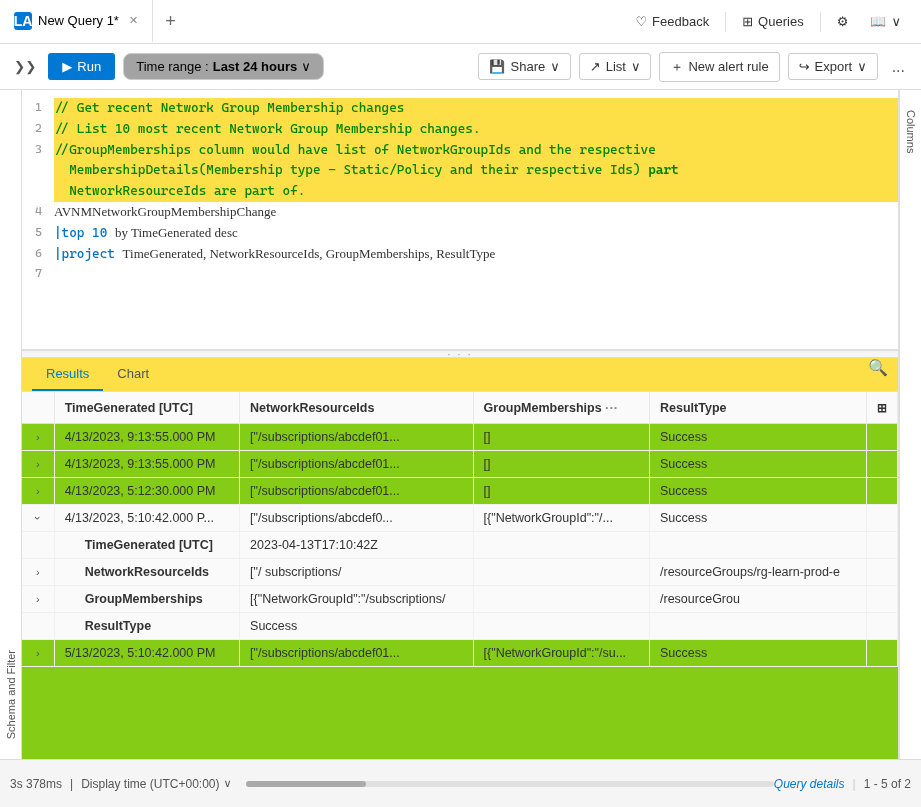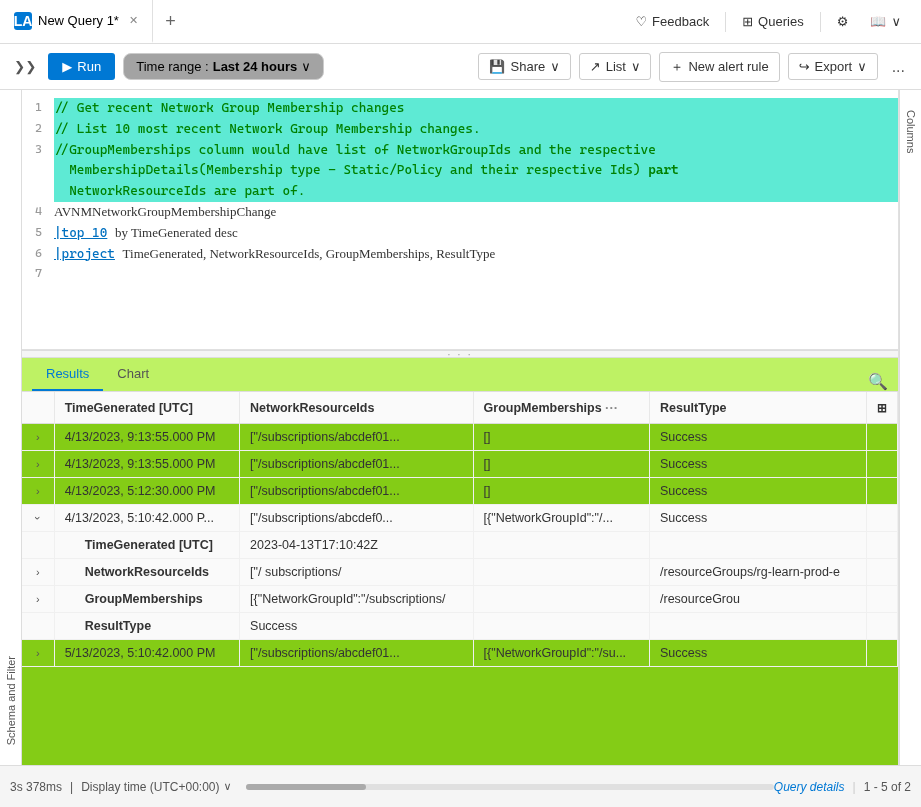--- a/index.html
+++ b/index.html
@@ -74,31 +74,31 @@
 
     
     .code-editor {
       flex: 1; overflow: auto; background: #fff; padding: 8px 0; font-family: 'Cascadia Code', 'Courier New', monospace;
       font-size: 13px; line-height: 1.6; border-bottom: 1px solid #e0e0e0; min-height: 200px; max-height: 260px;
     }
     .code-line { display: flex; align-items: flex-start; }
     .line-num { color: #999; min-width: 32px; text-align: right; padding-right: 12px; user-select: none; font-size: 12px; }
     .line-content { flex: 1; white-space: pre-wrap; word-break: break-all; }
     .c-comment { color: #008000; background: #e6f2e6; }
-    .c-pipe { color: #0070c0; text-decoration: underline; }
+    .c-pipe { color: #0070c0; }
     .c-plain { color: #333; font-family: Liberation Serif, serif; }
-    .code-highlight { background: #5eead4; }
+    .code-highlight { background: #fde047; }
 
     
     .resize-handle { height: 8px; background: #f5f5f5; border-top: 1px solid #ddd; border-bottom: 1px solid #ddd; cursor: row-resize; display: flex; align-items: center; justify-content: center; flex-shrink: 0; }
     .resize-dots { color: #999; font-size: 10px; letter-spacing: 2px; }
 
     
     .results-area { flex: 1; overflow: hidden; display: flex; flex-direction: column; }
-    .results-tabs { display: flex; align-items: flex-end; border-bottom: 1px solid #ddd; padding: 0 10px; background: #bef264; flex-shrink: 0; }
+    .results-tabs { display: flex; align-items: flex-start; border-bottom: 1px solid #ddd; padding: 0 10px; background: #fde047; flex-shrink: 0; }
     .result-tab { padding: 8px 14px; cursor: pointer; font-size: 13px; color: #555; border-bottom: 2px solid transparent; }
     .result-tab.active { color: #0078d4; border-bottom-color: #0078d4; font-weight: 500; }
     .search-icon-btn { margin-left: auto; background: none; border: none; cursor: pointer; font-size: 16px; color: #555; }
 
     
     .table-container { flex: 1; overflow: auto; background: #84cc16; }
     table { width: 100%; border-collapse: collapse; font-size: 12.5px; }
     thead tr { background: #fafafa; border-bottom: 1px solid #ddd; }
     th { padding: 8px 10px; text-align: left; font-weight: 600; color: #333; border-right: 1px solid #e8e8e8; white-space: nowrap; font-size: 12.5px; }
     td { padding: 6px 10px; border-bottom: 1px solid #f0f0f0; border-right: 1px solid #f0f0f0; color: #333; font-size: 12.5px; vertical-align: top; }
@@ -110,21 +110,21 @@
     .right-sidebar {
       width: 22px; background: #fff; border-left: 1px solid #ddd; display: flex; flex-direction: column;
       align-items: center; flex-shrink: 0;
     }
     .right-sidebar-label {
       writing-mode: vertical-rl; font-size: 11px; color: #555; margin-top: 20px; user-select: none;
     }
 
     
     .status-bar {
-      height: 42px; background: #f5f5f5; border-top: 1px solid #ddd; display: flex; align-items: center;
+      height: 48px; background: #f5f5f5; border-top: 1px solid #ddd; display: flex; align-items: center;
       padding: 0 10px; font-size: 12px; color: #555; gap: 0; flex-shrink: 0;
     }
     .status-scroll { flex: 1; overflow: hidden; }
     .scroll-track { height: 6px; background: #e0e0e0; border-radius: 3px; margin: 0 0 0 10px; }
     .scroll-thumb { height: 6px; width: 120px; background: #aaa; border-radius: 3px; }
     .status-right { display: flex; align-items: center; gap: 8px; margin-left: auto; }
     .status-link { color: #0078d4; cursor: pointer; text-decoration: none; font-style: italic; }
     .status-divider { color: #ccc; }
 
     .columns-icon { font-size: 12px; }

